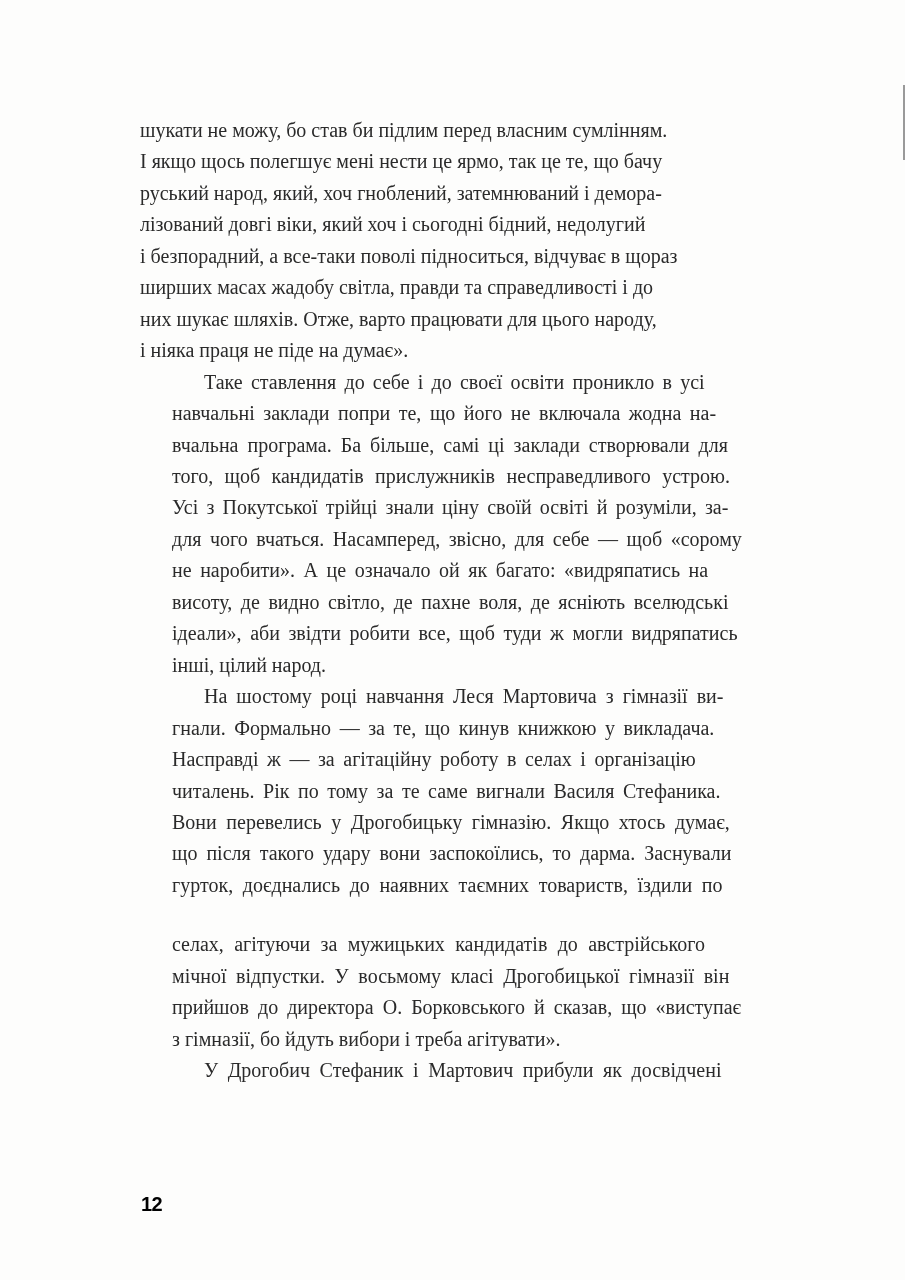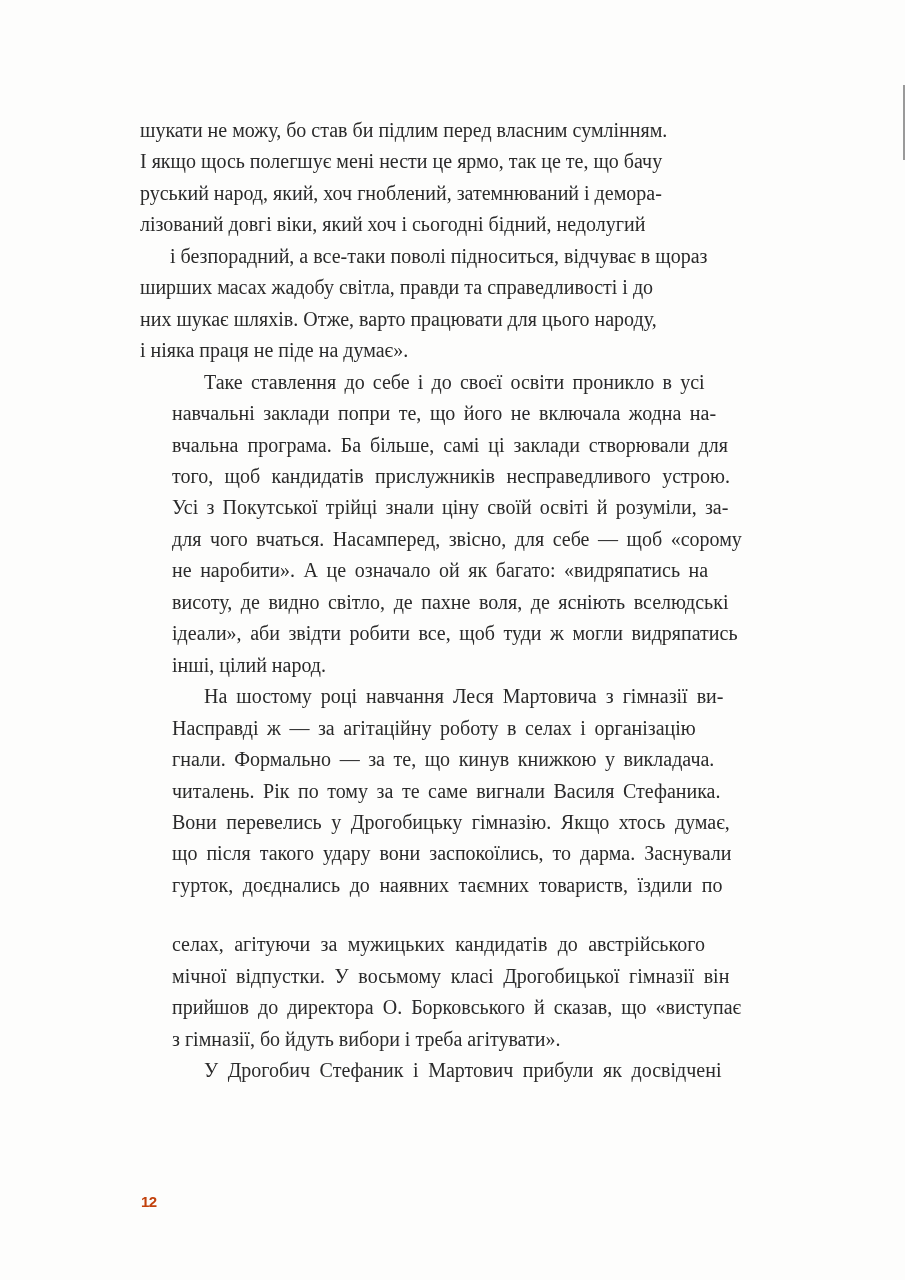--- a/index.html
+++ b/index.html
@@ -43,22 +43,22 @@
     }
     .line.last {
       text-align-last: left;
     }
     .page-number {
       position: absolute;
       left: 141px;
       top: 1193px;
       font-family: "Liberation Sans", "DejaVu Sans", sans-serif;
       font-weight: bold;
-      font-size: 15px;
-      color: #c2410c;
+      font-size: 20px;
+      color: #000000;
       letter-spacing: -0.5px;
     }
     .edge-mark {
       position: absolute;
       left: 903px;
       top: 85px;
       width: 2px;
       height: 75px;
       background: #9a9a9a;
     }
@@ -67,41 +67,41 @@
 <body>
 
 <div class="edge-mark"></div>
 
 <div class="page-text" id="page-text">
   <p class="continued">
     <span class="line" style="text-align-last: left;">шукати не можу, бо став би підлим перед власним сумлінням.</span>
     <span class="line" style="text-align-last: left;">І якщо щось полегшує мені нести це ярмо, так це те, що бачу</span>
     <span class="line" style="text-align-last: left;">руський народ, який, хоч гноблений, затемнюваний і демора-</span>
     <span class="line" style="text-align-last: left;">лізований довгі віки, який хоч і сьогодні бідний, недолугий</span>
-    <span class="line" style="text-align-last: left; margin-left: 30px;">і безпорадний, а все-таки поволі підноситься, відчуває в щораз</span>
+    <span class="line" style="text-align-last: left;">і безпорадний, а все-таки поволі підноситься, відчуває в щораз</span>
     <span class="line" style="text-align-last: left;">ширших масах жадобу світла, правди та справедливості і до</span>
     <span class="line" style="text-align-last: left;">них шукає шляхів. Отже, варто працювати для цього народу,</span>
     <span class="line last">і ніяка праця не піде на думає».</span>
   </p>
   <p>
     <span class="line" style="padding-left: 32px; word-spacing: 3.2px; text-align-last: left;">Таке ставлення до себе і до своєї освіти проникло в усі</span>
     <span class="line" style="word-spacing: 3.55556px; text-align-last: left;">навчальні заклади попри те, що його не включала жодна на-</span>
     <span class="line" style="word-spacing: 4px; text-align-last: left;">вчальна програма. Ба більше, самі ці заклади створювали для</span>
     <span class="line" style="word-spacing: 6.4px; text-align-last: left;">того, щоб кандидатів прислужників несправедливого устрою.</span>
     <span class="line" style="word-spacing: 3.2px; text-align-last: left;">Усі з Покутської трійці знали ціну своїй освіті й розуміли, за-</span>
     <span class="line" style="word-spacing: 3.55556px; text-align-last: left;">для чого вчаться. Насамперед, звісно, для себе — щоб «сорому</span>
     <span class="line" style="word-spacing: 3.55556px; text-align-last: left;">не наробити». А це означало ой як багато: «видряпатись на</span>
     <span class="line" style="word-spacing: 3.55556px; text-align-last: left;">висоту, де видно світло, де пахне воля, де яcніють вселюдські</span>
     <span class="line" style="word-spacing: 3.55556px; text-align-last: left;">ідеали», аби звідти робити все, щоб туди ж могли видряпатись</span>
     <span class="line last">інші, цілий народ.</span>
   </p>
   <p>
     <span class="line" style="padding-left: 32px; word-spacing: 4px; text-align-last: left;">На шостому році навчання Леся Мартовича з гімназії ви-</span>
+    <span class="line" style="word-spacing: 3.55556px; text-align-last: left;">гнали. Формально — за те, що кинув книжкою у викладача.</span>
     <span class="line" style="word-spacing: 3.55556px; text-align-last: left;">Насправді ж — за агітаційну роботу в селах і організацію</span>
-    <span class="line" style="word-spacing: 3.55556px; text-align-last: left;">гнали. Формально — за те, що кинув книжкою у викладача.</span>
     <span class="line" style="word-spacing: 3.55556px; text-align-last: left;">читалень. Рік по тому за те саме вигнали Василя Стефаника.</span>
     <span class="line" style="word-spacing: 4.57143px; text-align-last: left;">Вони перевелись у Дрогобицьку гімназію. Якщо хтось думає,</span>
     <span class="line" style="word-spacing: 4px; text-align-last: left;">що після такого удару вони заспокоїлись, то дарма. Заснували</span>
     <span class="line" style="word-spacing: 4.57143px; text-align-last: left;">гурток, доєднались до наявних таємних товариств, їздили по</span>
     <span class="line" style="word-spacing: 5.33333px; text-align-last: left; margin-top: 28px;">селах, агітуючи за мужицьких кандидатів до австрійського</span>
     <span class="line" style="word-spacing: 4.57143px; text-align-last: left;">мічної відпустки. У восьмому класі Дрогобицької гімназії він</span>
     <span class="line" style="word-spacing: 4px; text-align-last: left;">прийшов до директора О. Борковського й сказав, що «виступає</span>
     <span class="line last">з гімназії, бо йдуть вибори і треба агітувати».</span>
   </p>
   <p>

